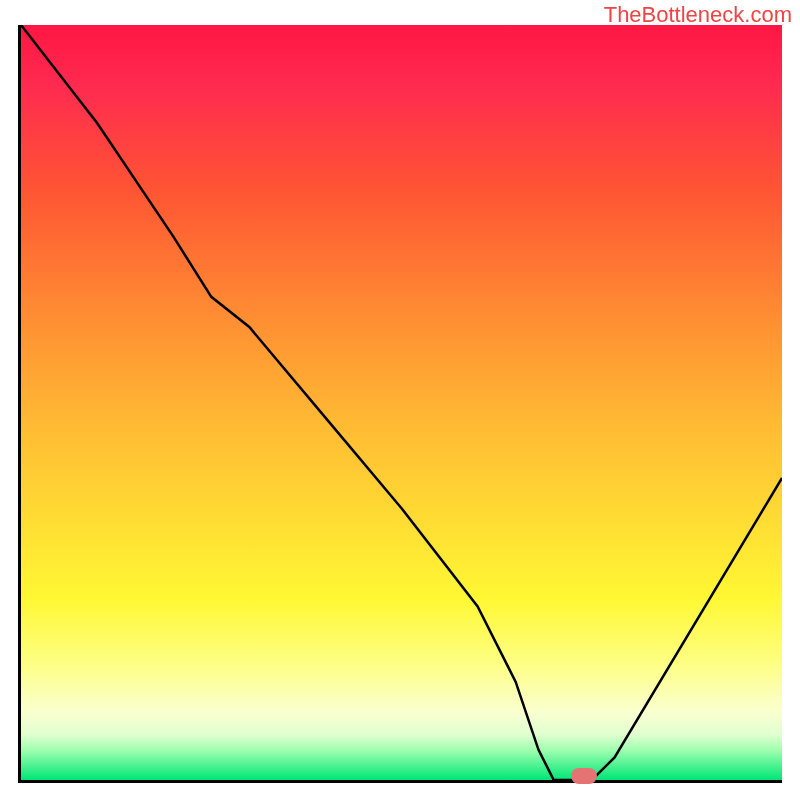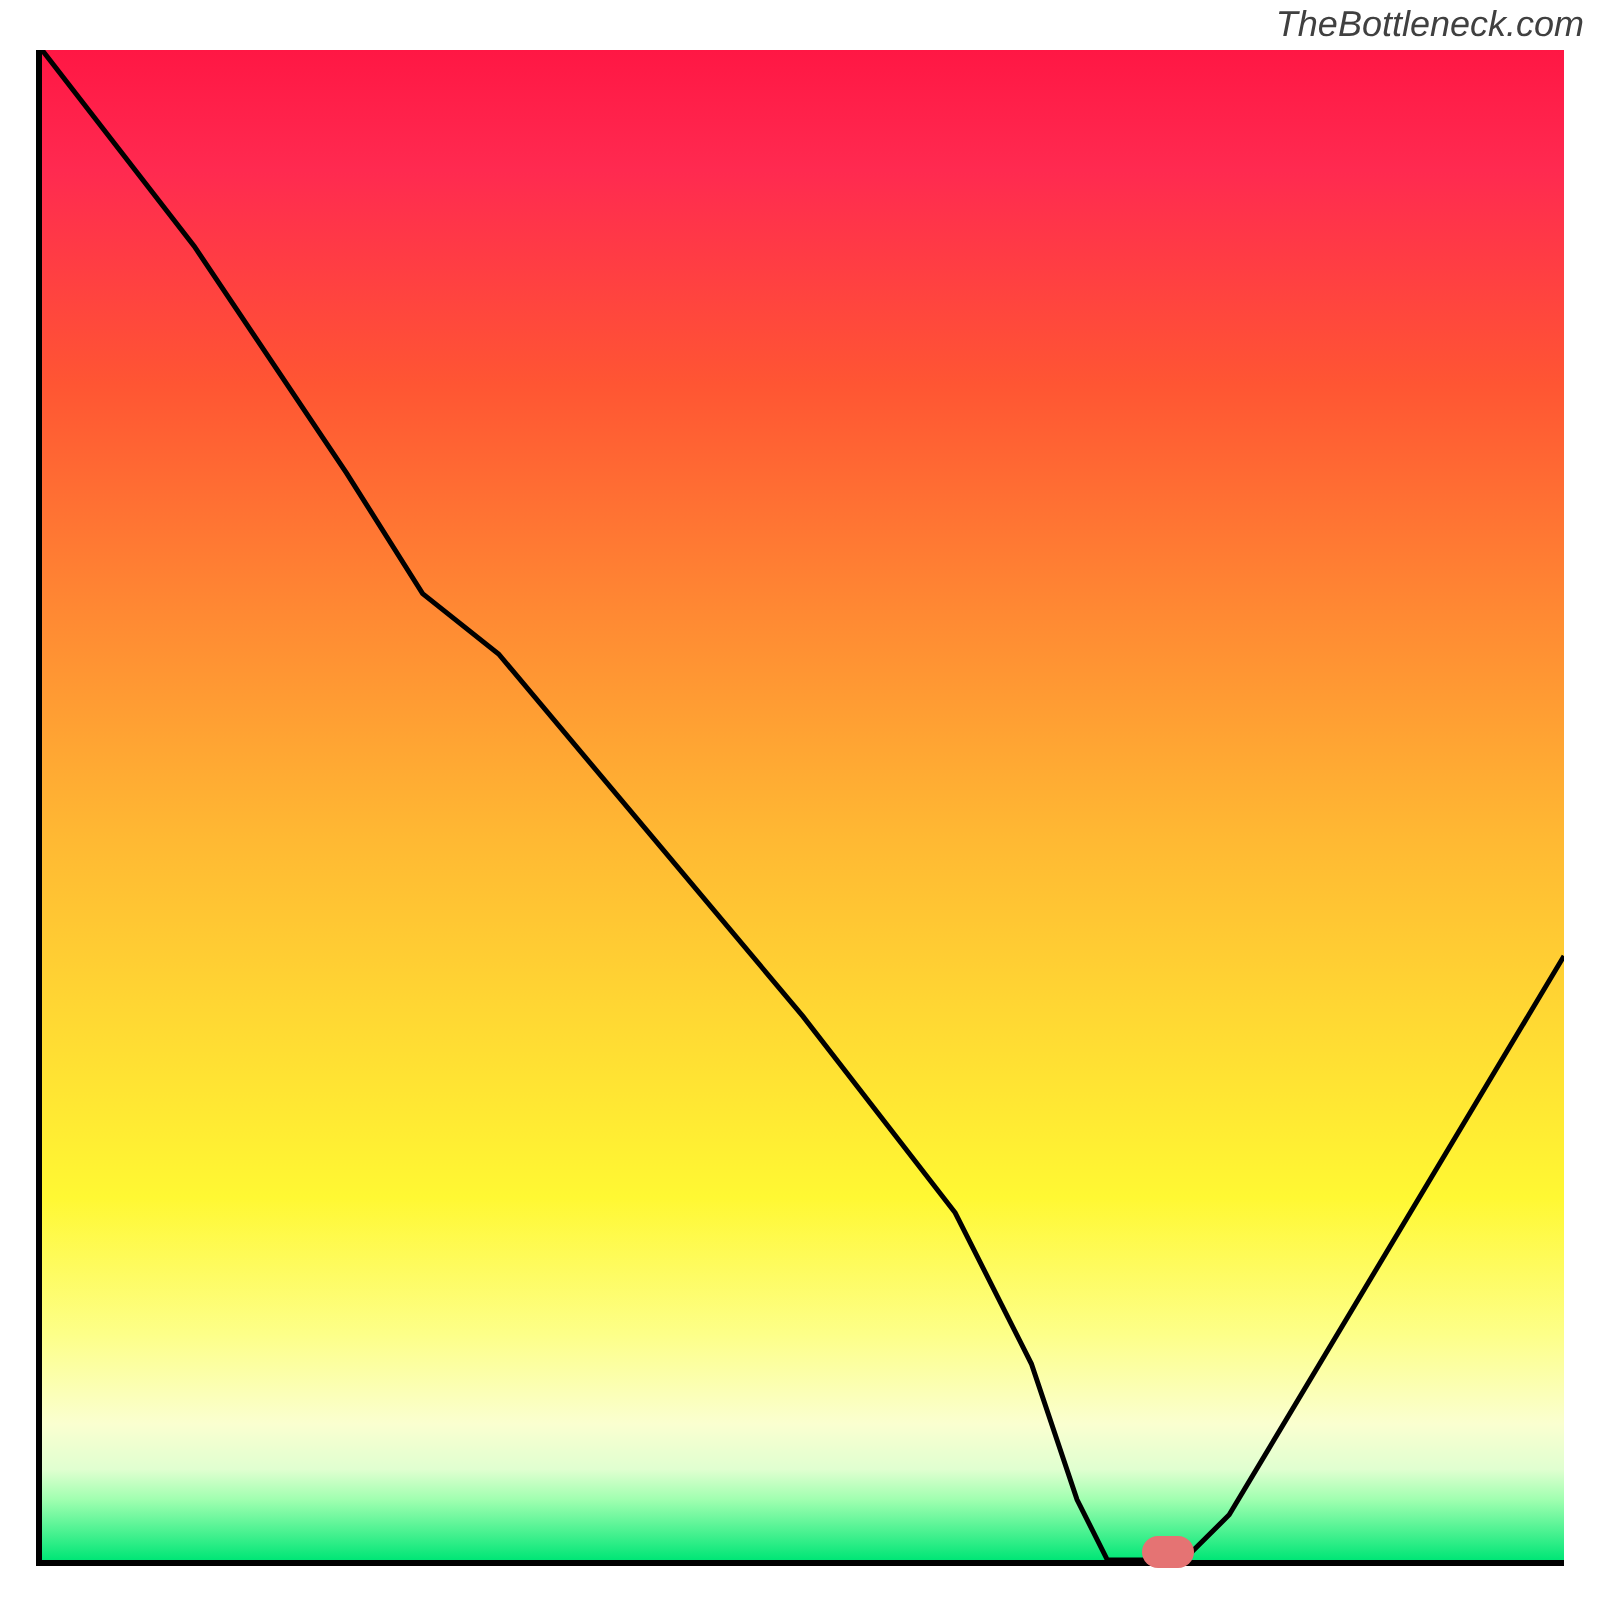--- a/index.html
+++ b/index.html
@@ -13,25 +13,24 @@
   .chart-container {
     position: relative;
     width: 800px;
     height: 800px;
     background: white;
   }
   .watermark {
     position: absolute;
     top: 2px;
     right: 8px;
-    color: #404040;
-    font-size: 18px;
+    color: #ef4444;
+    font-size: 22px;
     font-weight: normal;
     z-index: 10;
-    font-style: italic;
   }
   .plot-area {
     position: absolute;
     left: 18px;
     top: 25px;
     width: 764px;
     height: 758px;
     border-left: 3px solid black;
     border-bottom: 3px solid black;
     box-sizing: border-box;

